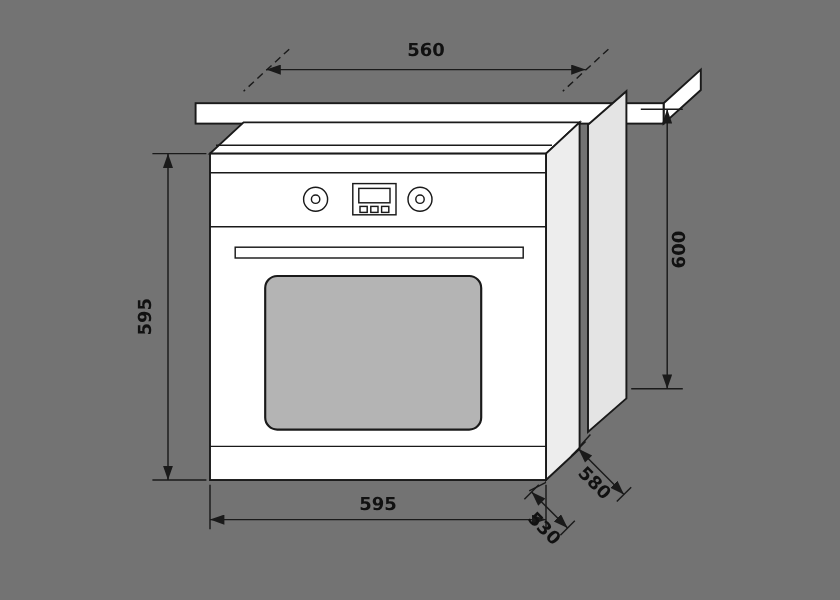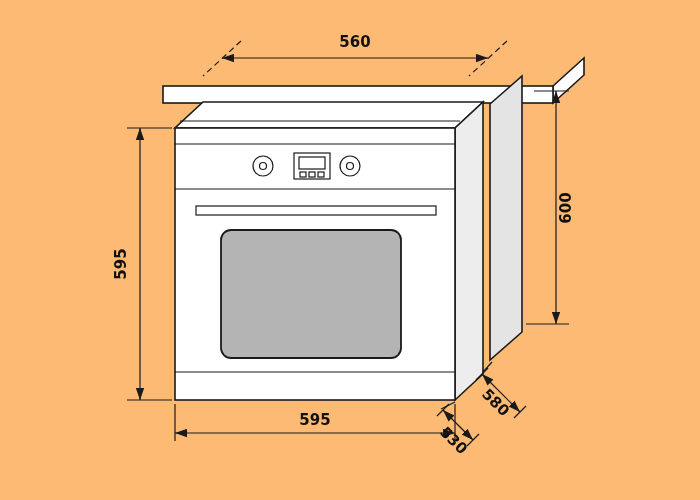--- a/index.html
+++ b/index.html
@@ -8,21 +8,21 @@
     background: #ffffff;
     width: 700px;
     height: 500px;
     overflow: hidden;
     font-family: "DejaVu Sans", "Liberation Sans", sans-serif;
   }
   .stage {
     position: relative;
     width: 700px;
     height: 500px;
-    background: #fdba74;
+    background: #737373;
   }
   svg text {
     font-family: "DejaVu Sans", "Liberation Sans", sans-serif;
     font-size: 15px;
     font-weight: 700;
     fill: #111111;
   }
   .thin { stroke: #1a1a1a; stroke-width: 1.2; fill: none; }
   .dim  { stroke: #1a1a1a; stroke-width: 1.2; fill: none; }
   .dashed { stroke-dasharray: 6 4; }

